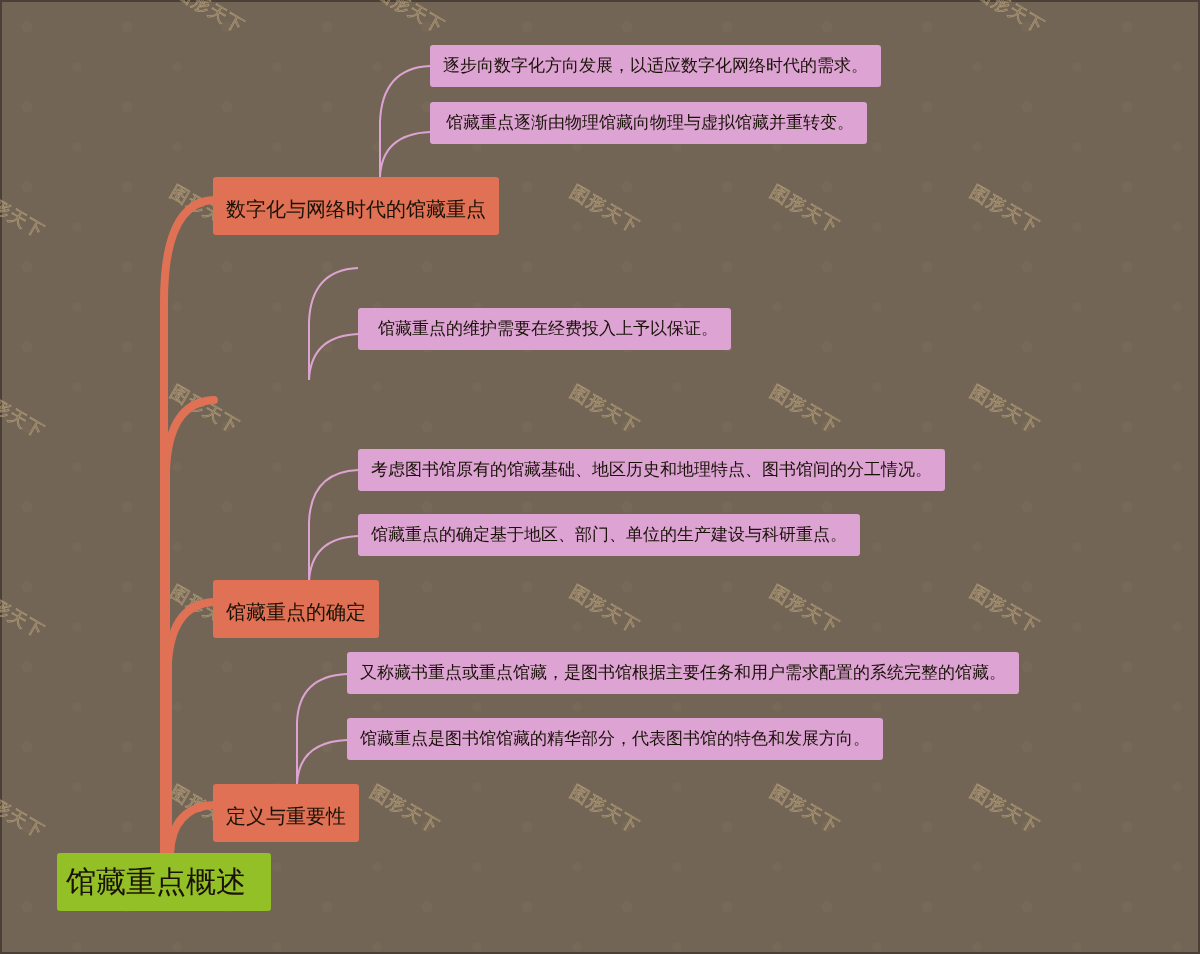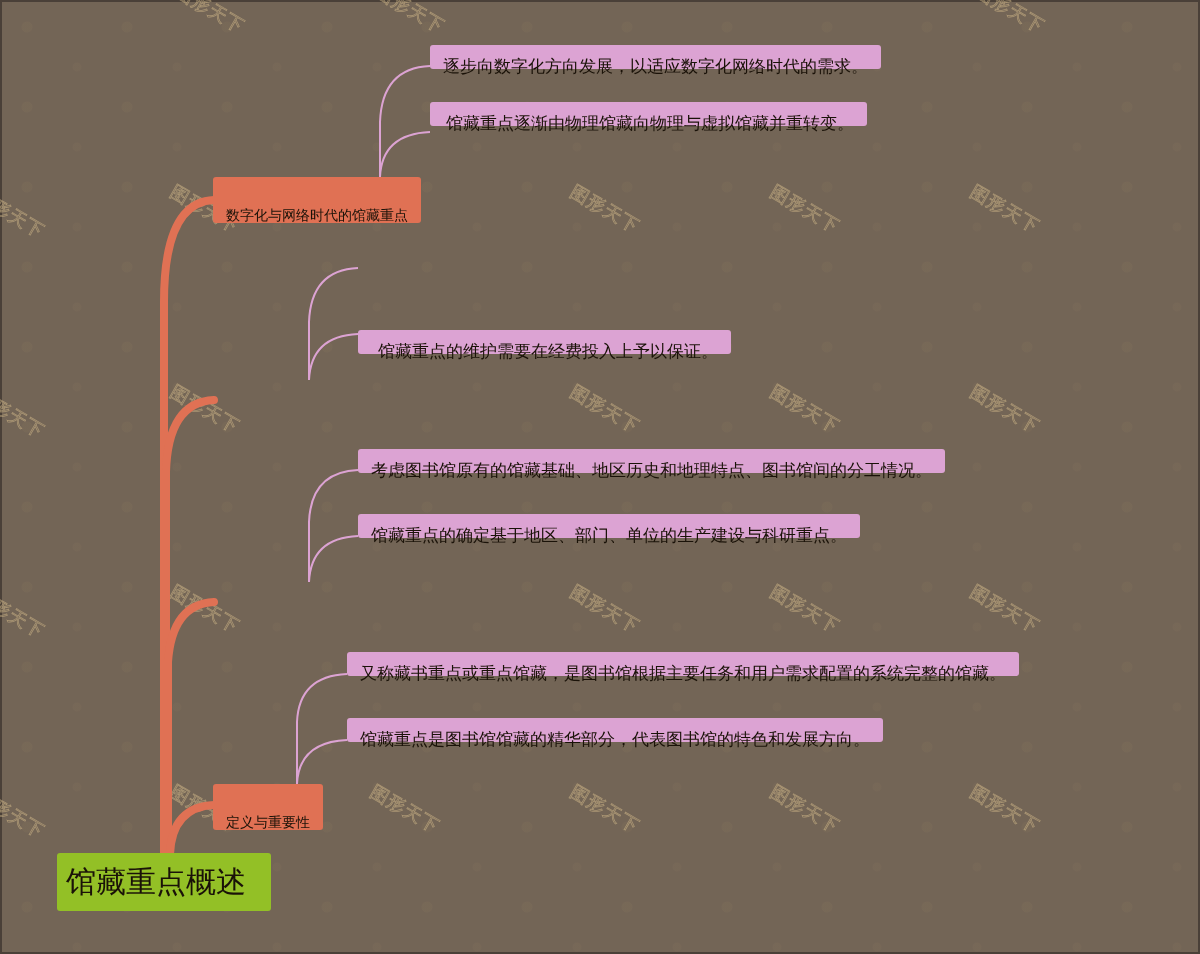--- a/index.html
+++ b/index.html
@@ -29,26 +29,26 @@
     pointer-events: none;
     letter-spacing: 1px;
   }
   svg.links { position: absolute; left: 0; top: 0; }
   .node { position: absolute; box-sizing: border-box; border-radius: 3px; white-space: nowrap; color: #1a1208; }
   .root {
     background: #93c026; font-size: 30px; padding: 0 9px;
     height: 58px; line-height: 58px;
   }
   .branch {
-    background: #e07154; font-size: 14px; padding: 15px 13px;
-    height: 46px; line-height: 46px;
+    background: #e07154; font-size: 20px; padding: 9px 13px;
+    height: 58px; line-height: 46px;
   }
   .leaf {
     background: #dca3d3; font-size: 17px; padding: 0 13px;
-    height: 24px; line-height: 42px;
+    height: 42px; line-height: 42px; font-family: Liberation Serif, serif;
   }
 </style>
 </head>
 <body>
 
 <div class="canvas">
 
   <div class="watermark" style="left:170px;top:-5px;">图形天下</div>
   <div class="watermark" style="left:370px;top:-5px;">图形天下</div>
   <div class="watermark" style="left:970px;top:-5px;">图形天下</div>
@@ -94,22 +94,23 @@
       <path d="M295 782 Q297 740 345 738"></path>
     </g>
   </svg>
 
   <div class="node root" style="left:55px;top:851px;width:214px;">馆藏重点概述</div>
 
   <div class="node branch" style="left:211px;top:175px;">数字化与网络时代的馆藏重点</div>
   <div class="node leaf" style="left:428px;top:43px;">逐步向数字化方向发展，以适应数字化网络时代的需求。</div>
   <div class="node leaf" style="left:428px;top:100px;padding-left:16px;">馆藏重点逐渐由物理馆藏向物理与虚拟馆藏并重转变。</div>
 
-  <div class="node leaf" style="left:356px;top:328px;padding-left:20px;">馆藏重点的维护需要在经费投入上予以保证。</div>
+  <div class="node leaf" style="left:356px;top:306px;padding-left:20px;">馆藏重点的维护需要在经费投入上予以保证。</div>
 
+  <div class="node branch" style="left:211px;top:578px;">馆藏重点的确定</div>
   <div class="node leaf" style="left:356px;top:447px;">考虑图书馆原有的馆藏基础、地区历史和地理特点、图书馆间的分工情况。</div>
   <div class="node leaf" style="left:356px;top:512px;">馆藏重点的确定基于地区、部门、单位的生产建设与科研重点。</div>
 
   <div class="node branch" style="left:211px;top:782px;">定义与重要性</div>
   <div class="node leaf" style="left:345px;top:650px;text-align:center;">又称藏书重点或重点馆藏，是图书馆根据主要任务和用户需求配置的系统完整的馆藏。</div>
   <div class="node leaf" style="left:345px;top:716px;">馆藏重点是图书馆馆藏的精华部分，代表图书馆的特色和发展方向。</div>
 
 </div>
 
 </body></html>

